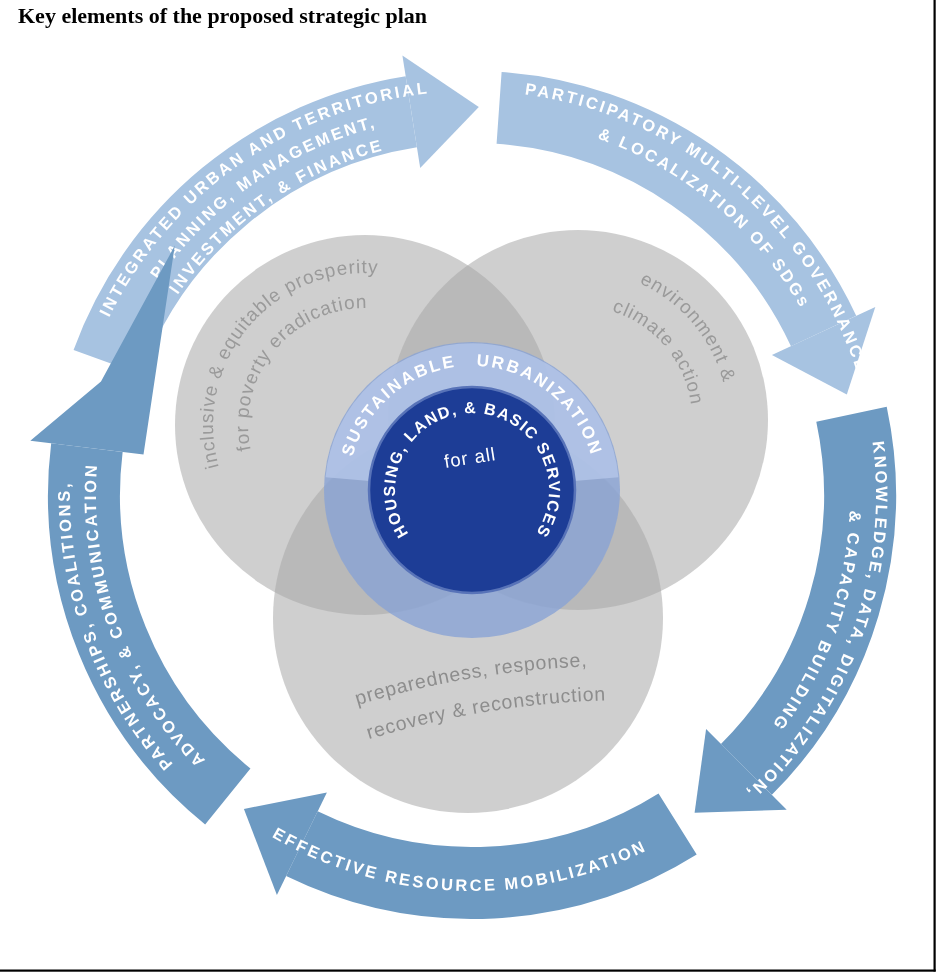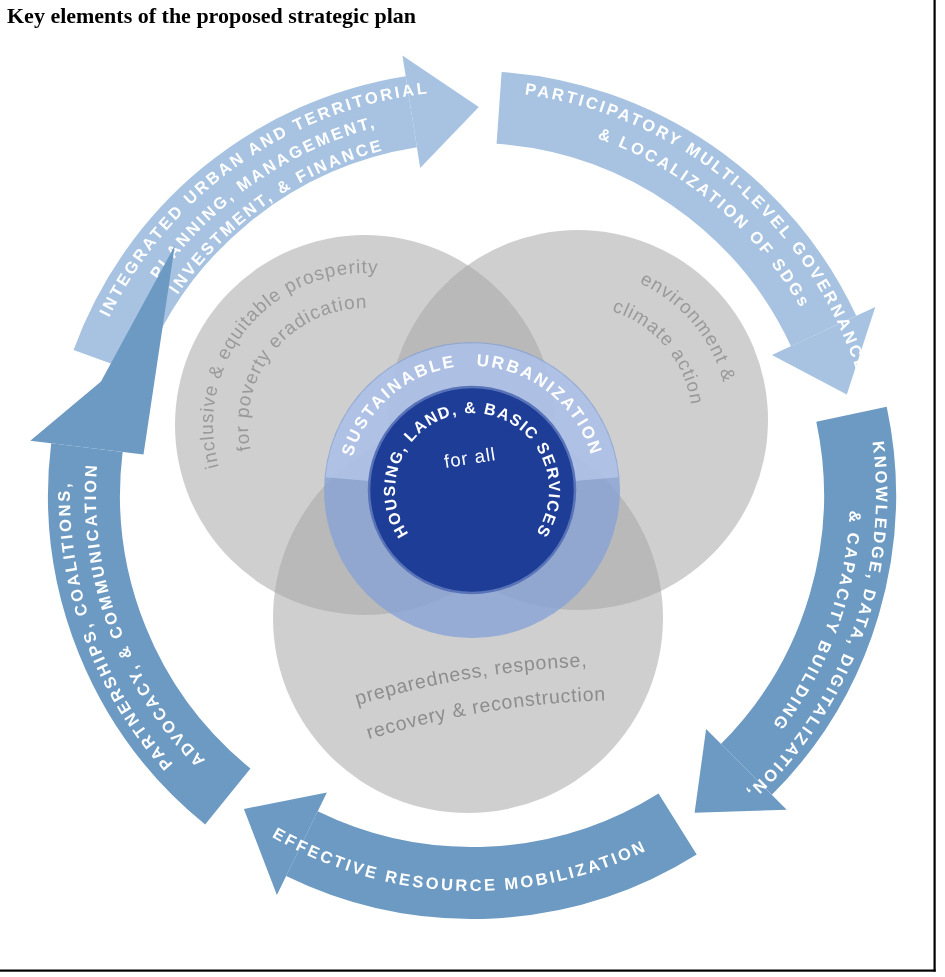--- a/index.html
+++ b/index.html
@@ -1,18 +1,18 @@
 <!DOCTYPE html>
 <html><head>
 <meta charset="utf-8">
 <style>
   html,body{margin:0;padding:0;background:#ffffff;}
   #page{position:relative;width:945px;height:977px;background:#ffffff;overflow:hidden;
         font-family:"Liberation Sans",sans-serif;}
-  #title{position:absolute;left:7px;top:3px;
+  #title{position:absolute;left:18px;top:3px;
          font-family:"Liberation Serif",serif;font-weight:bold;font-size:22px;color:#000;}
   svg{position:absolute;left:0;top:0;}
   .arrow-text{font-family:"Liberation Sans",sans-serif;font-weight:bold;font-size:16.5px;letter-spacing:2.6px;}
   .ring-text{font-family:"Liberation Sans",sans-serif;font-weight:bold;font-size:17px;letter-spacing:2.4px;}
   .navy-text{font-family:"Liberation Sans",sans-serif;font-weight:bold;font-size:16px;letter-spacing:1.5px;}
   .forall-text{font-family:"Liberation Sans",sans-serif;font-size:18.5px;letter-spacing:1px;}
   .venn-text{font-family:"Liberation Sans",sans-serif;font-size:19px;letter-spacing:1px;}
   .venn-text-c{font-family:"Liberation Sans",sans-serif;font-size:19.5px;letter-spacing:0.8px;}
 </style>
 </head>

